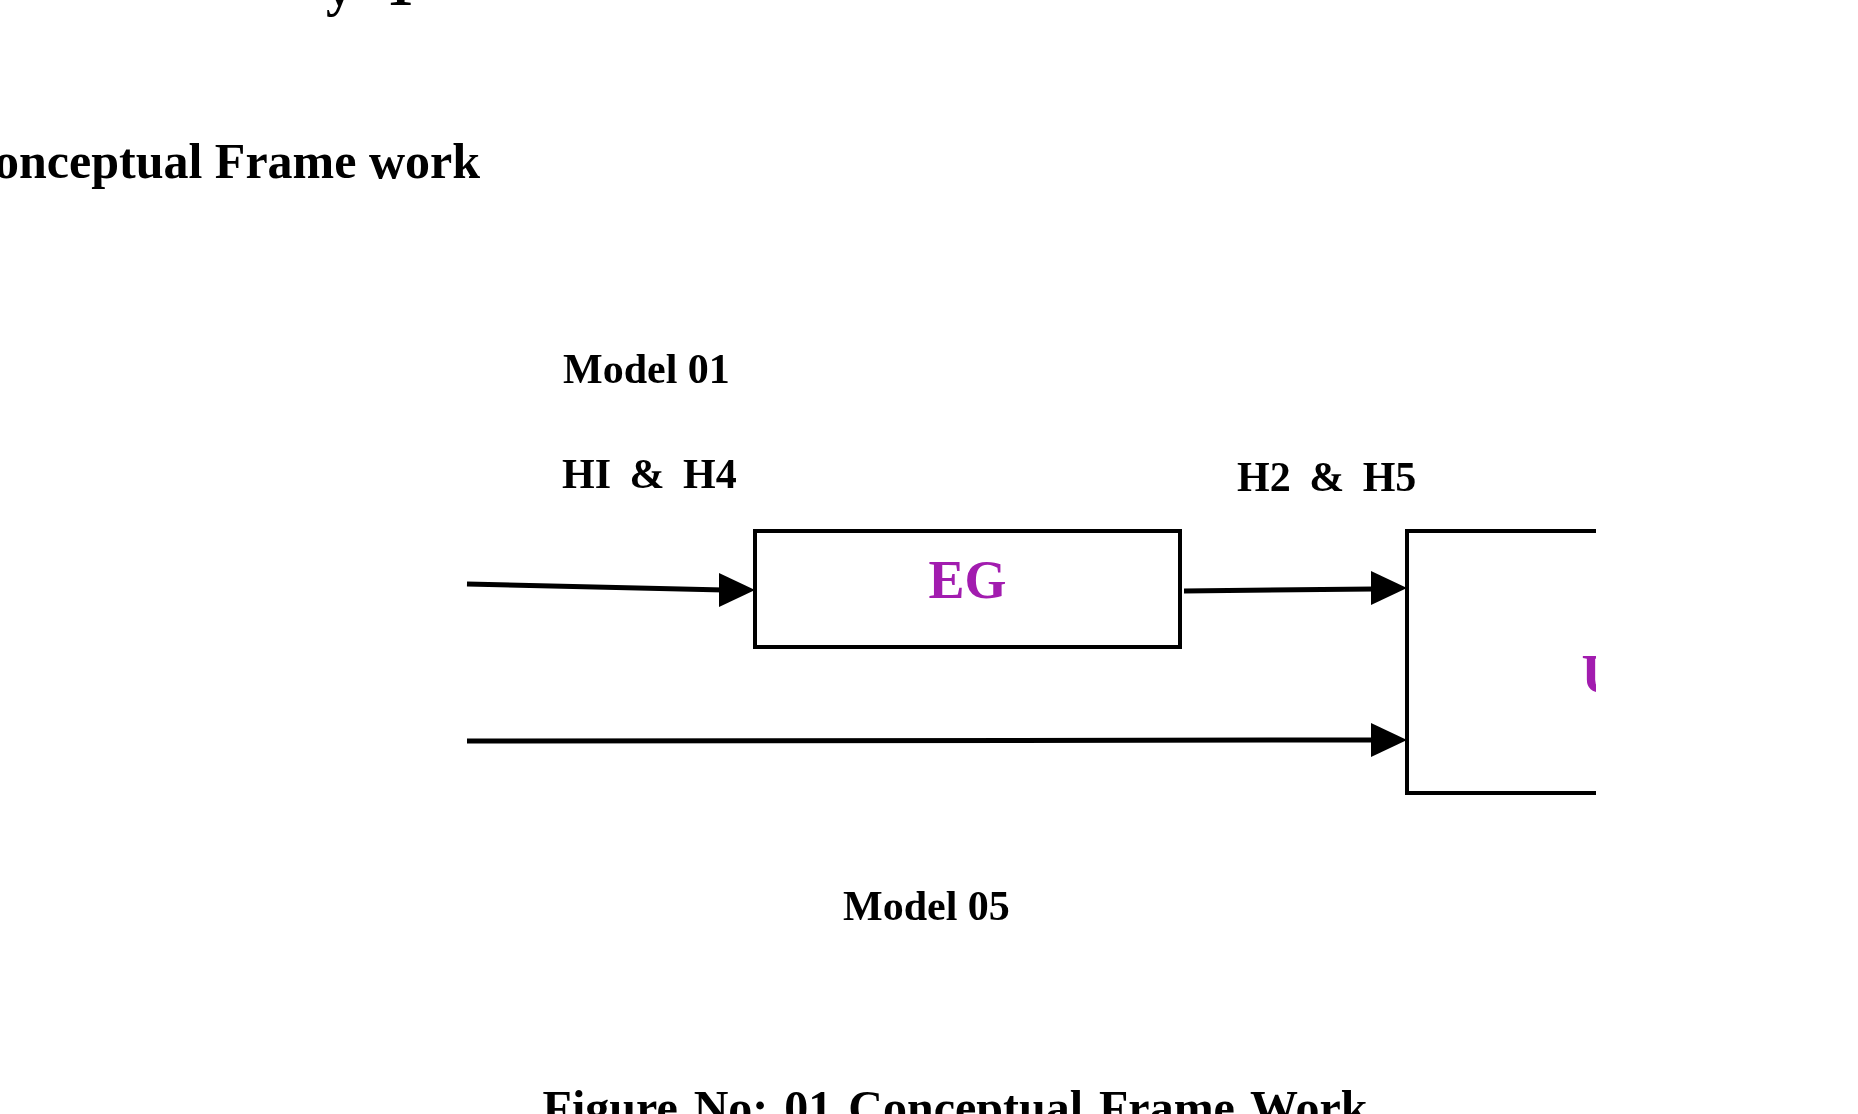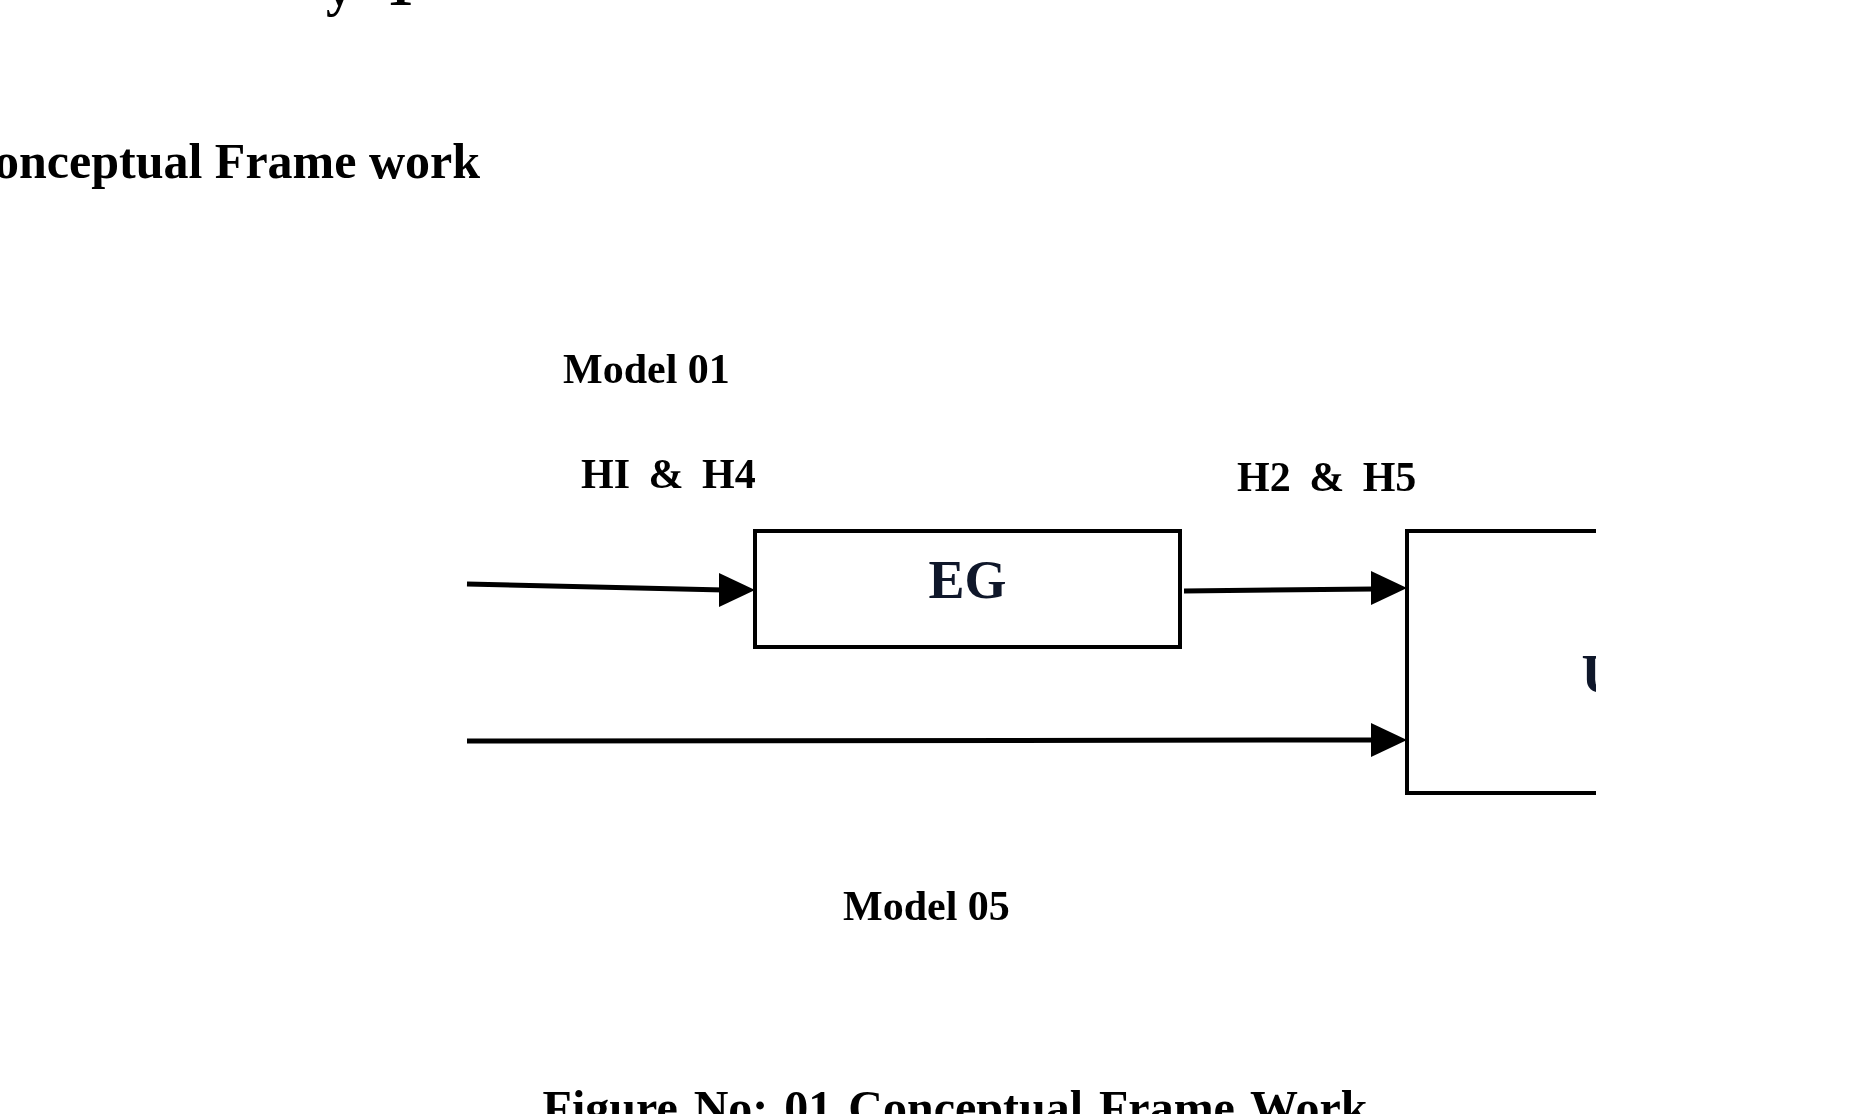--- a/index.html
+++ b/index.html
@@ -31,39 +31,39 @@
   }
   .heading {
     left: -6px;
     top: 136px;
     font-size: 50px;
   }
   .edge-label {
     font-size: 42px;
   }
   #lbl-model01 { left: 563px;  top: 348px; }
-  #lbl-h1h4    { left: 581px;  top: 453px; word-spacing: 8px; }
+  #lbl-h1h4    { left: 562px;  top: 453px; word-spacing: 8px; }
   #lbl-model02 { left: 1237px; top: 348px; }
   #lbl-h2h5    { left: 1237px; top: 456px; word-spacing: 8px; }
   #lbl-h3h6    { left: 840px;  top: 776px; word-spacing: 8px; }
   #lbl-model03 { left: 843px;  top: 885px; }
   .node {
     position: absolute;
     box-sizing: border-box;
     border: 4px solid #000000;
     background: #ffffff;
     display: flex;
     align-items: center;
     justify-content: center;
   }
   .node-label {
     font-weight: bold;
     font-size: 54px;
     line-height: 1;
-    color: #0f172a;
+    color: #a21caf;
   }
   #node-fdi { left: 37px;   top: 531px; width: 428px; height: 282px; }
   #node-fdi .node-label { padding-top: 44px; }
   #node-eg  { left: 753px;  top: 529px; width: 429px; height: 120px; }
   #node-eg .node-label { padding-bottom: 18px; }
   #node-ue  { left: 1405px; top: 529px; width: 428px; height: 266px; }
   #node-ue .node-label { padding-top: 24px; }
   .arrows {
     position: absolute;
     left: 0;

